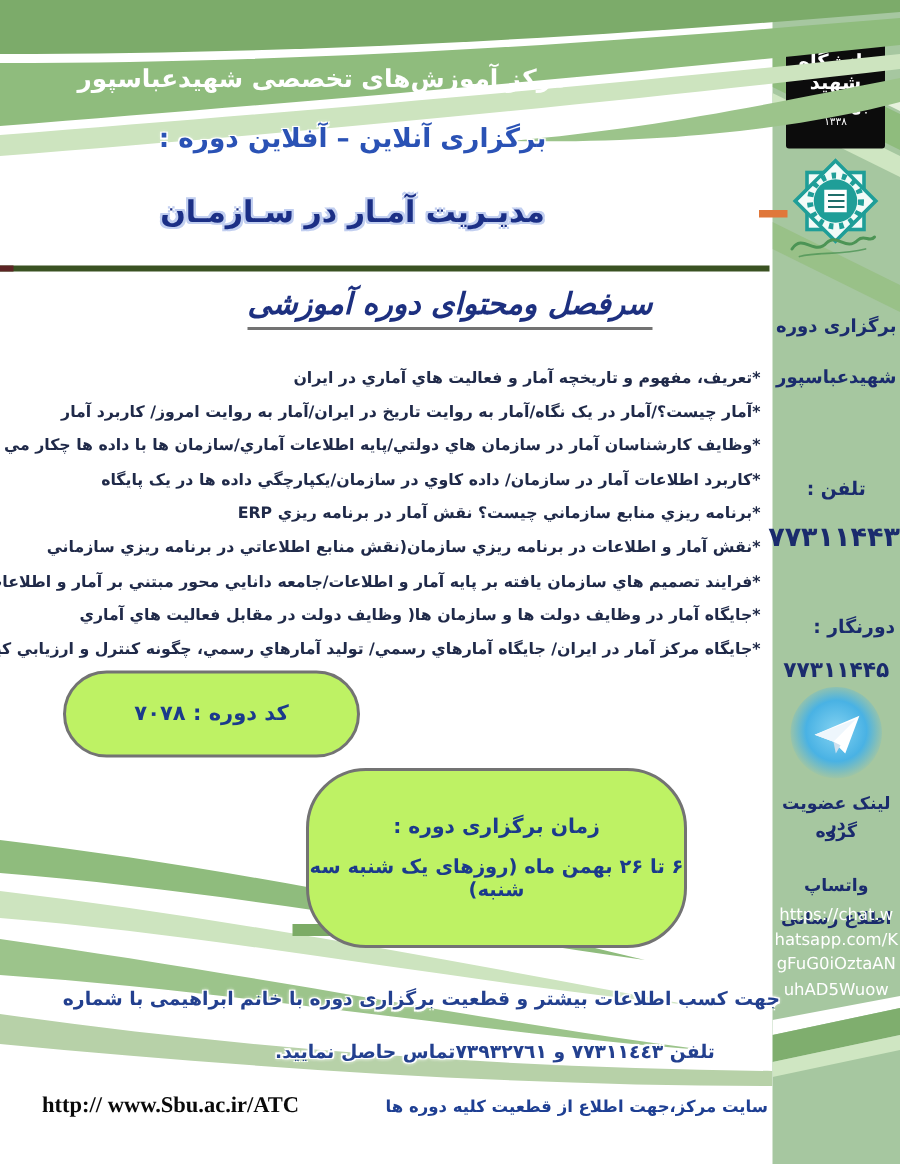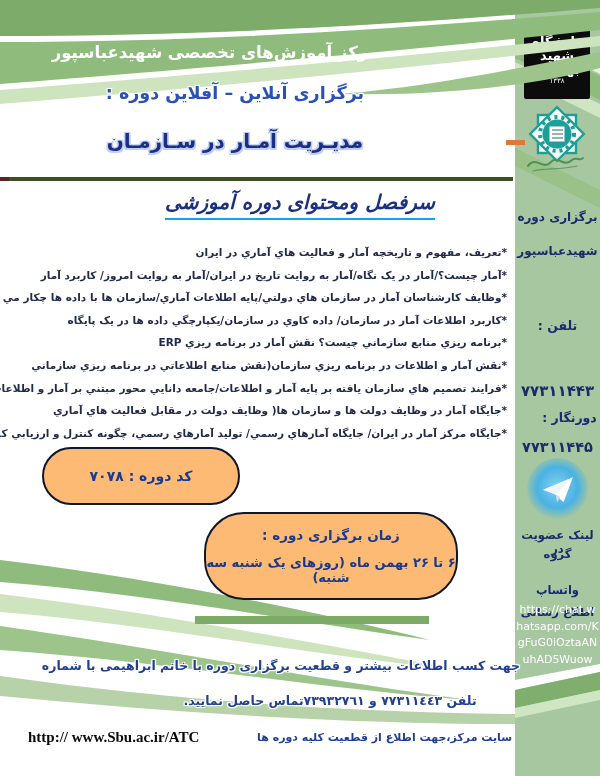--- a/index.html
+++ b/index.html
@@ -58,37 +58,37 @@
     color:#1b2f86; font-weight:bold; font-size:20px; z-index:5;
     text-shadow:1.5px 1.5px 0 #c2cff0, -1.5px -1.5px 0 #c2cff0, 1.5px -1.5px 0 #c2cff0, -1.5px 1.5px 0 #c2cff0;
   }
   .divider { position:absolute; left:0; top:177px; width:513px; height:4px; background:#3a5222; z-index:4; }
   .divider-cap { position:absolute; left:0; top:177px; width:9px; height:4px; background:#5c2424; z-index:5; }
 
   
   .section-title-wrap { position:absolute; left:100px; top:190px; width:400px; text-align:center; z-index:5; }
   .section-title {
     display:inline-block; direction:rtl; color:#1d3080; font-weight:bold; font-style:italic;
-    font-size:20px; border-bottom:2px solid #0ea5e9; padding-bottom:4px;
+    font-size:20px; border-bottom:2px solid #737373; padding-bottom:4px;
   }
   .bullets {
     position:absolute; left:10px; right:93px; top:241px; z-index:5;
     list-style:none; direction:rtl; text-align:right;
     color:#202a49; font-weight:bold; font-size:10.5px;
   }
   .bullets li { line-height:22.6px; white-space:nowrap; }
 
   
   .bubble {
-    position:absolute; background:#fdba74; border:2px solid #0f172a; z-index:6;
+    position:absolute; background:#bef264; border:2px solid #737373; z-index:6;
     display:flex; flex-direction:column; align-items:center; justify-content:center;
     direction:rtl; color:#1b3a8c; font-weight:bold; text-align:center;
   }
   .bubble-code { left:42px; top:447px; width:198px; height:58px; border-radius:30px; font-size:14px; }
-  .bubble-time { left:204px; top:512px; width:254px; height:88px; border-radius:40px; font-size:13px; gap:12px; }
+  .bubble-time { left:204px; top:512px; width:254px; height:120px; border-radius:40px; font-size:13px; gap:12px; }
   .bubble-time .l1 { font-size:13.5px; }
 
   .green-bar { position:absolute; left:195px; top:616px; width:234px; height:8px; background:#7cab66; z-index:5; }
 
   
   .bottom-waves { position:absolute; left:0; top:548px; z-index:1; pointer-events:none; }
   .contact {
     position:absolute; left:140px; top:658px; width:380px; text-align:center; direction:rtl;
     color:#23408f; font-weight:bold; font-size:12.5px; z-index:6; white-space:nowrap;
     text-shadow:0 0 3px #fff, 0 0 3px #fff, 1px 1px 0 #fff, -1px -1px 0 #fff, 1px -1px 0 #fff, -1px 1px 0 #fff;
@@ -139,21 +139,21 @@
 
     <svg class="signature" width="60" height="24" viewBox="0 0 60 24">
       <path d="M3,15 C10,4 18,20 26,11 C33,4 39,17 47,9 C51,5 55,11 58,7" fill="none" stroke="#4c9455" stroke-width="2" stroke-linecap="round"></path>
       <path d="M8,20 C20,17 36,19 52,15" fill="none" stroke="#4c9455" stroke-width="1.2" stroke-linecap="round" opacity="0.8"></path>
     </svg>
 
     <div class="side-label" style="top:210px; font-size:12px;">برگزاری دوره</div>
     <div class="side-label" style="top:244px; font-size:12px;">شهیدعباسپور</div>
 
     <div class="side-label" style="top:318px; font-size:12.5px;">تلفن :</div>
-    <div class="side-label" style="top:348px; font-size:15px;margin-top:34px;">۷۷۳۱۱۴۴۳</div>
+    <div class="side-label" style="top:348px; font-size:18px;">۷۷۳۱۱۴۴۳</div>
 
     <div class="side-label" style="top:410px; font-size:12.5px;padding-left:24px;">دورنگار :</div>
     <div class="side-label" style="top:439px; font-size:14.5px;">۷۷۳۱۱۴۴۵</div>
 
     <div class="tg-wrap">
       <svg width="44" height="44" viewBox="0 0 56 56">
         <path d="M9,29 L47,13 L35,45 L25,35 Z" fill="#ffffff"></path>
         <path d="M25,35 L27,45 L31,38 Z" fill="#cfe0ee"></path>
         <path d="M9,29 L25,35 L44,16 Z" fill="#eef6fc"></path>
       </svg>

